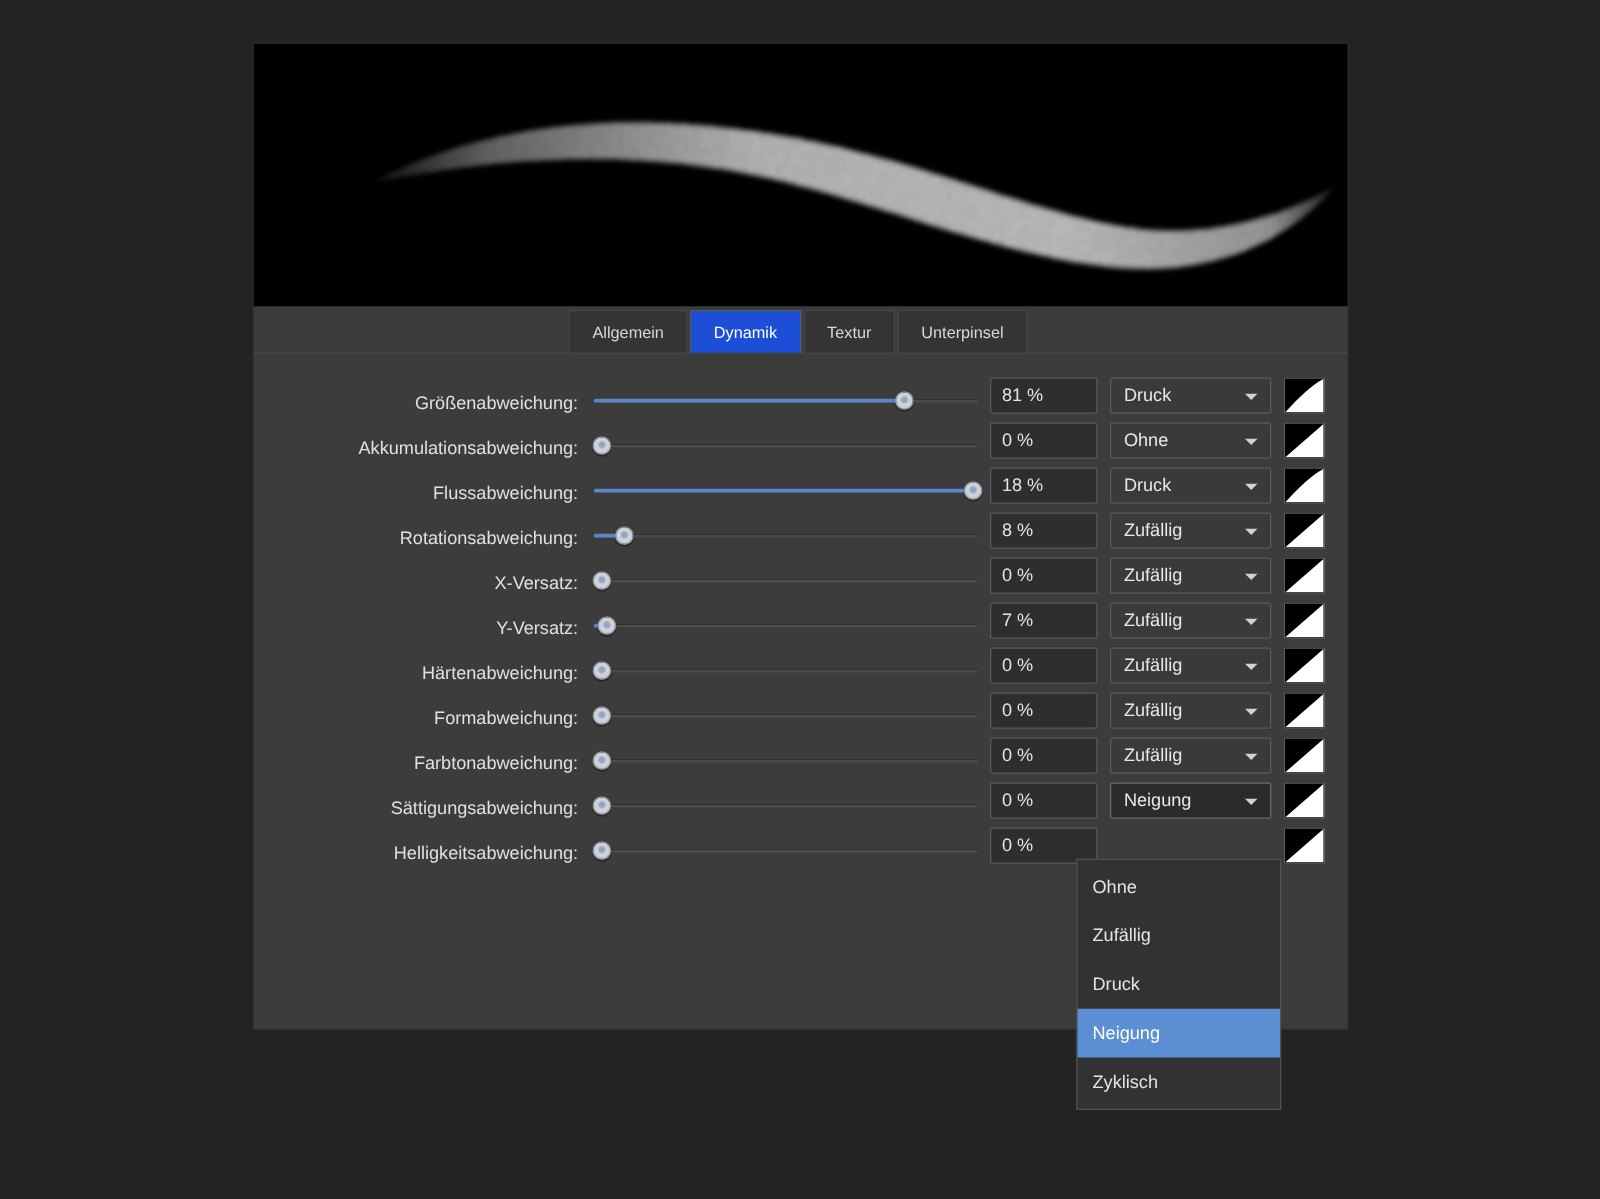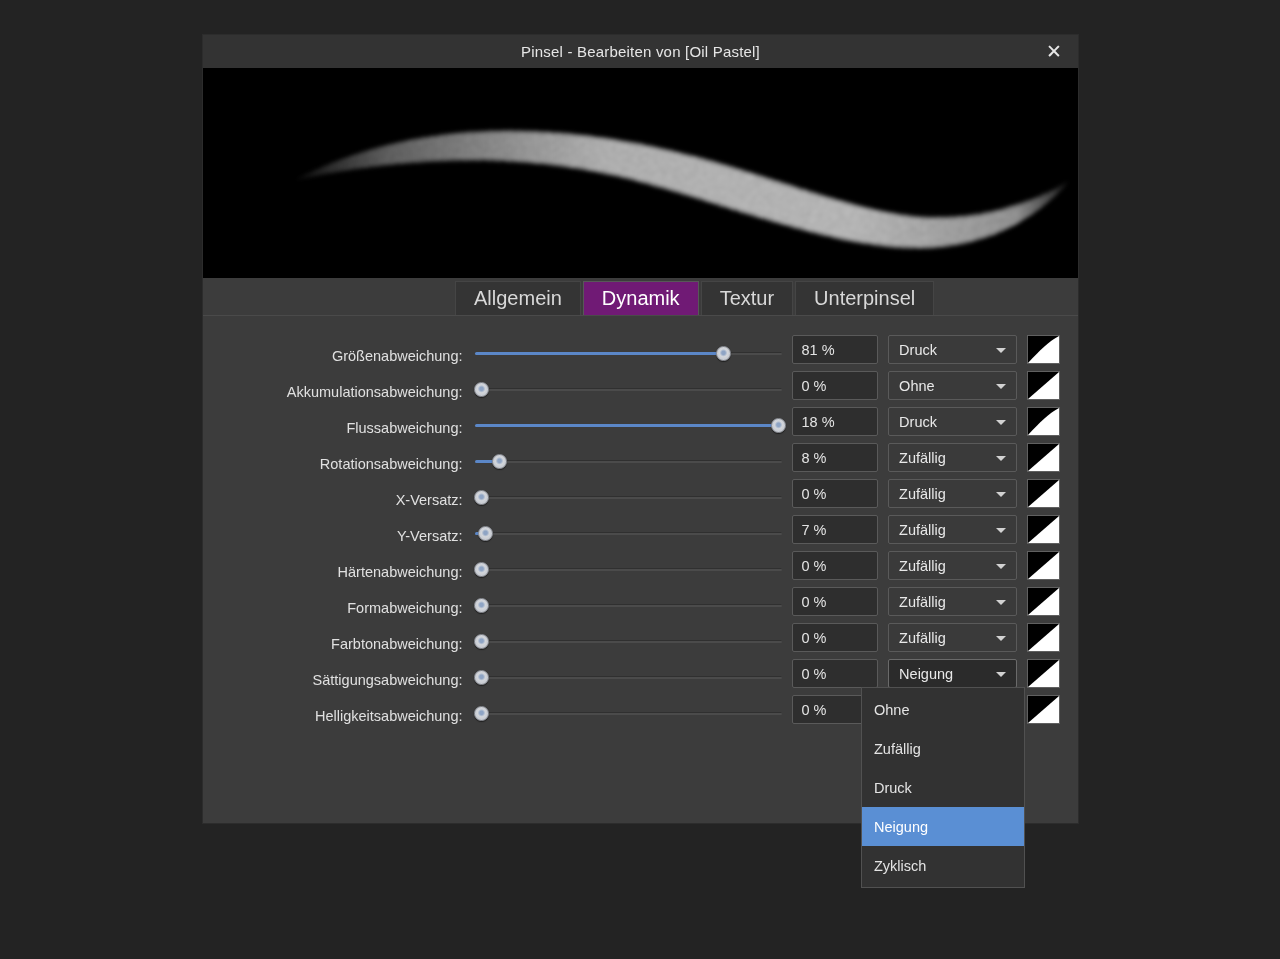--- a/index.html
+++ b/index.html
@@ -59,31 +59,31 @@
     background: #3c3c3c;
     display: flex;
     align-items: flex-end;
     padding-left: 252px;
     border-bottom: 1px solid #4a4a4a;
   }
   .tab {
     height: 34px;
     padding: 0 18px;
     display: flex; align-items: center;
-    font-size: 20px;
+    font-size: 13px;
     color: #d8d8d8;
     background: #343434;
     border: 1px solid #454545;
     border-bottom: none;
     margin-right: 2px;
     cursor: pointer;
     white-space: nowrap;
   }
   .tab.active {
-    background: #701a75;
+    background: #1d4ed8;
     color: #ffffff;
     border-color: #585858;
     margin-top: 33px;
   }
 
   
   #panel {
     position: relative;
     height: 100%;
     padding-top: 12px;
@@ -213,24 +213,20 @@
     color: #e4e4e4;
     cursor: pointer;
   }
   .ddopt.selected { background: #5a8fd4; color: #ffffff; }
 </style>
 </head>
 <body>
 
 <div id="dialog">
 
-  <div id="titlebar">
-    <span id="titlebar-text">Pinsel - Bearbeiten von [Oil Pastel]</span>
-    <div id="close-btn">✕</div>
-  </div>
 
   <div id="preview">
     <svg viewBox="0 0 875 210" preserveAspectRatio="none">
       <defs>
         <filter id="grain" x="-20%" y="-20%" width="140%" height="140%">
           <feTurbulence type="fractalNoise" baseFrequency="0.75" numOctaves="4" seed="7" result="n"></feTurbulence>
           <feColorMatrix in="n" type="matrix" values="0 0 0 0 1  0 0 0 0 1  0 0 0 0 1  1.6 0 0 0 -0.45" result="g"></feColorMatrix>
           <feComposite in="g" in2="SourceGraphic" operator="in"></feComposite>
         </filter>
         <filter id="soft" x="-20%" y="-20%" width="140%" height="140%">

